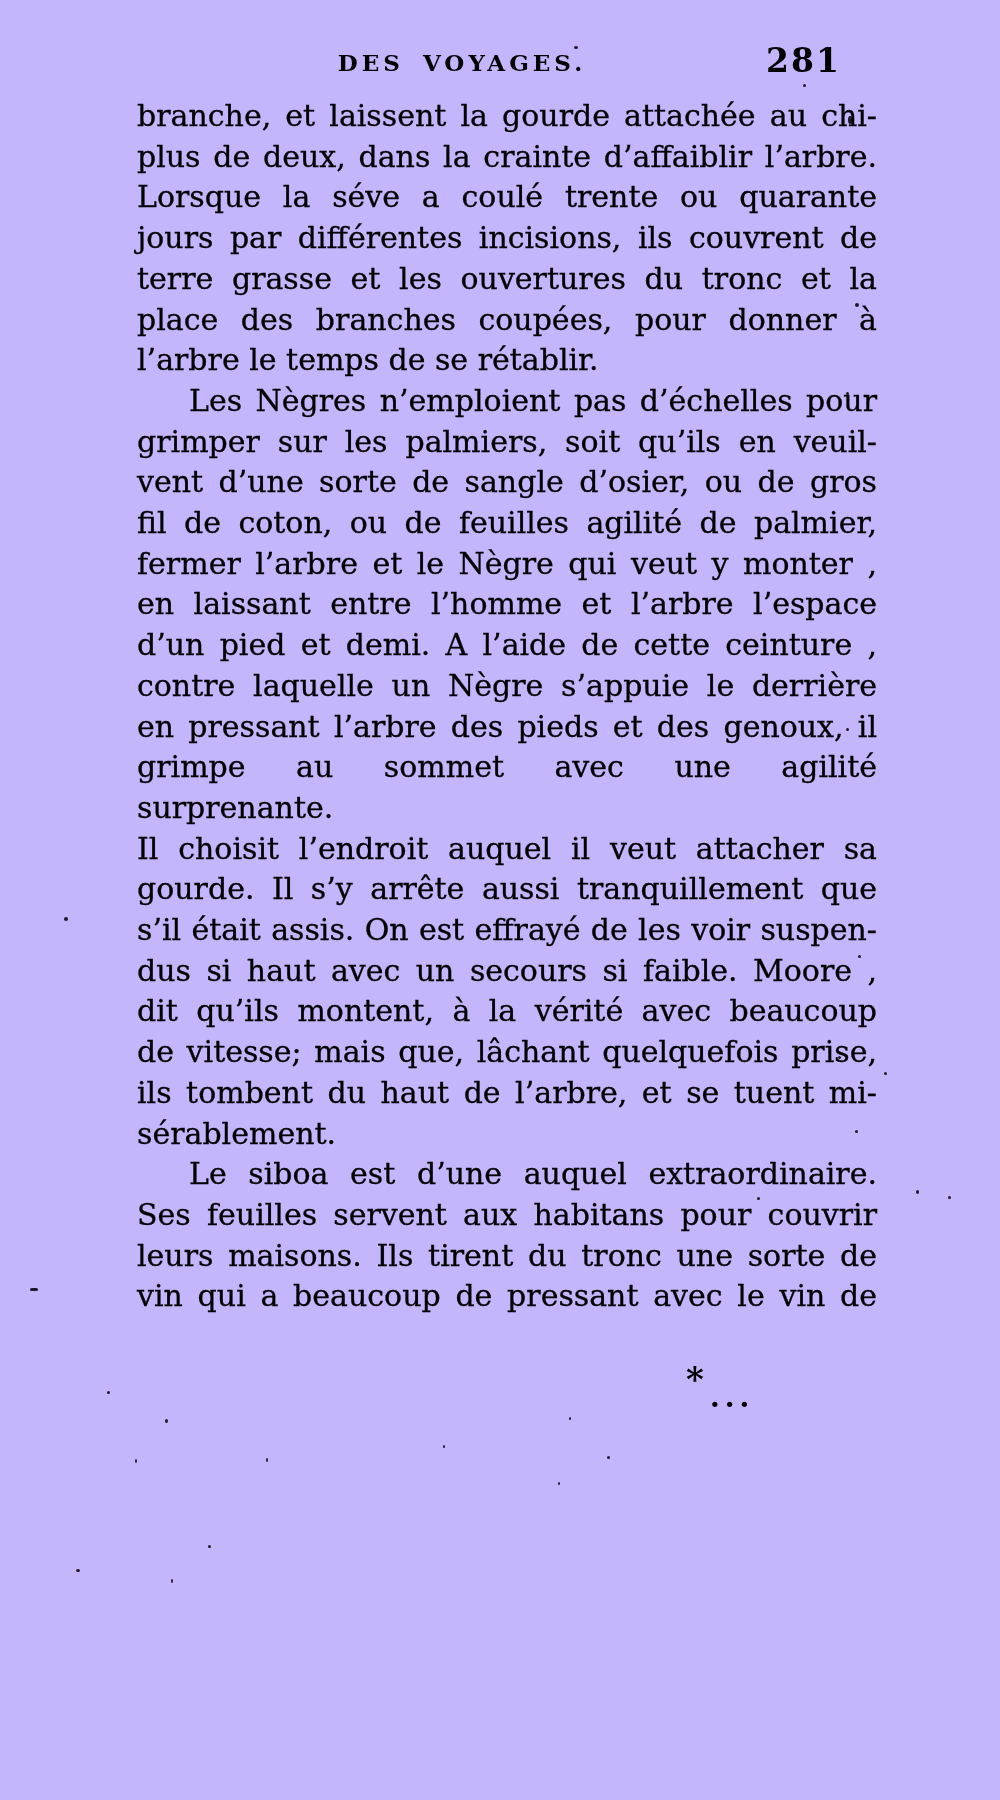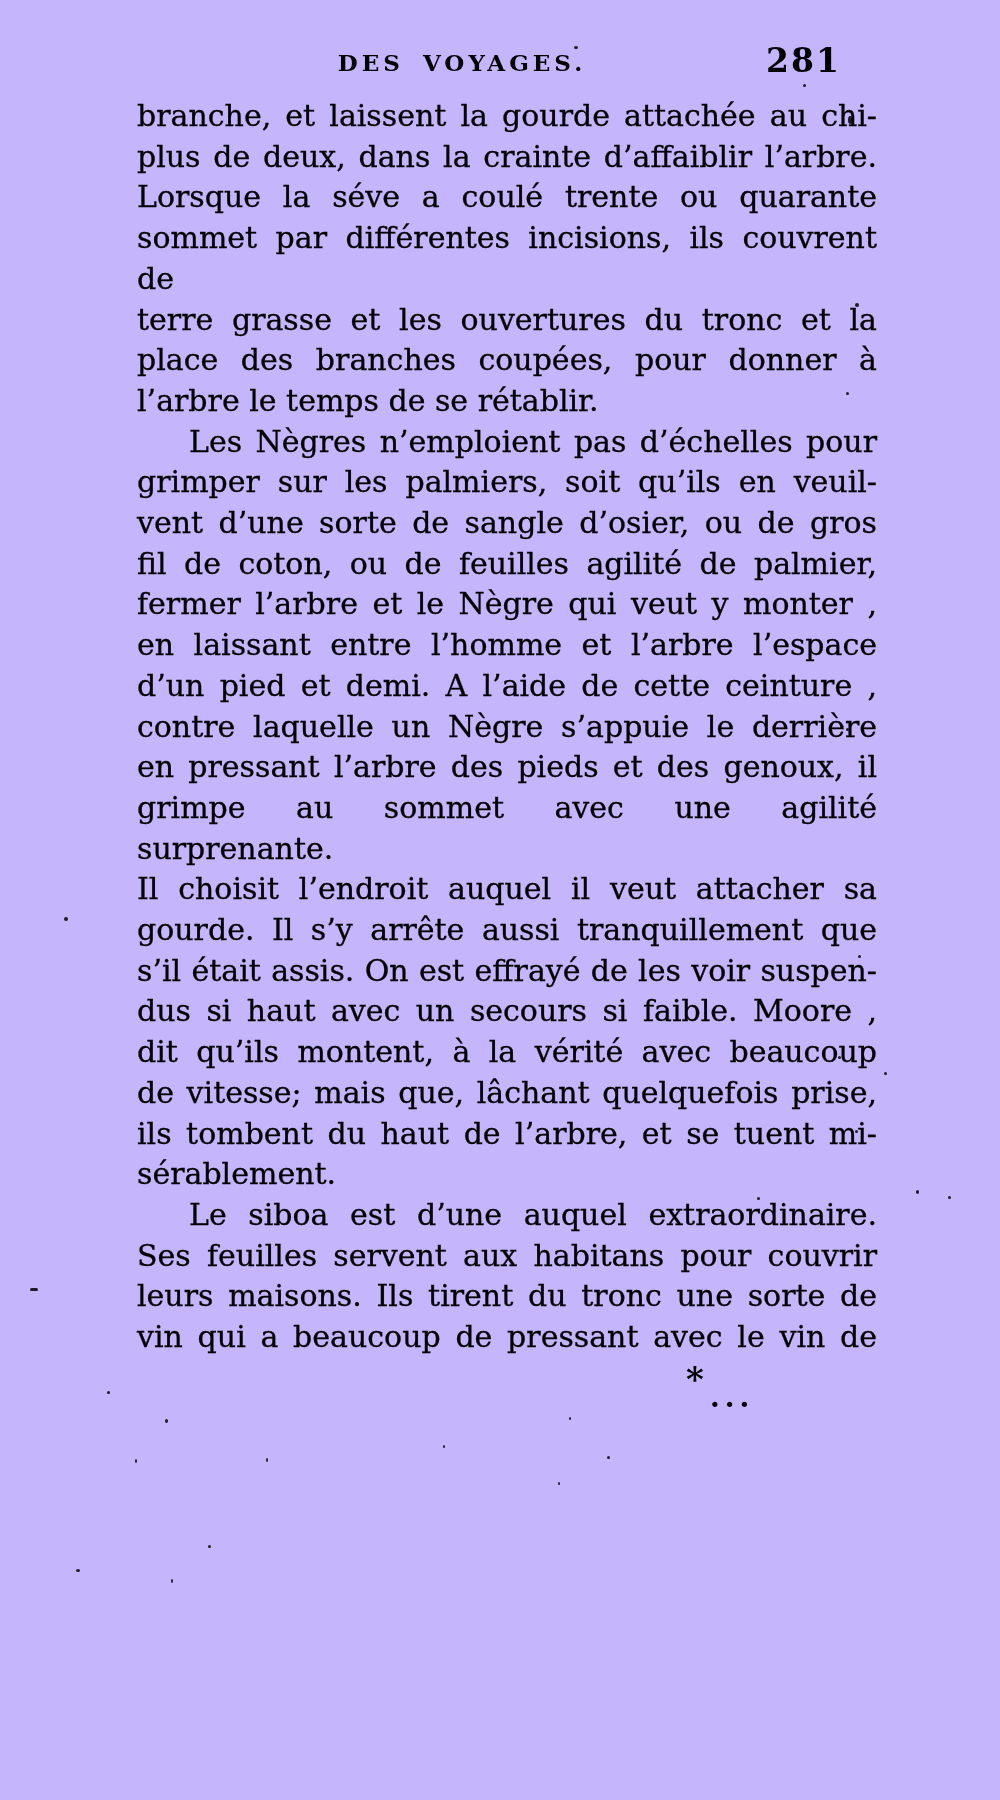--- a/index.html
+++ b/index.html
@@ -87,21 +87,21 @@
 
 <div class="sheet">
 
   <div class="running-title">DES VOYAGES.</div>
   <div class="page-number">281</div>
 
   <div class="text-block">
     <div class="ln">branche, et laissent la gourde attachée au chi-</div>
     <div class="ln">plus de deux, dans la crainte d’affaiblir l’arbre.</div>
     <div class="ln">Lorsque la séve a coulé trente ou quarante</div>
-    <div class="ln">sommet par différentes incisions, ils couvrent de</div>
+    <div class="ln">jours par différentes incisions, ils couvrent de</div>
     <div class="ln">terre grasse et les ouvertures du tronc et la</div>
     <div class="ln">place des branches coupées, pour donner à</div>
     <div class="ln end">l’arbre le temps de se rétablir.</div>
     <div class="ln indent">Les Nègres n’emploient pas d’échelles pour</div>
     <div class="ln">grimper sur les palmiers, soit qu’ils en veuil-</div>
     <div class="ln">vent d’une sorte de sangle d’osier, ou de gros</div>
     <div class="ln">fil de coton, ou de feuilles agilité de palmier,</div>
     <div class="ln">fermer l’arbre et le Nègre qui veut y monter ,</div>
     <div class="ln">en laissant entre l’homme et l’arbre l’espace</div>
     <div class="ln">d’un pied et demi. A l’aide de cette ceinture ,</div>

